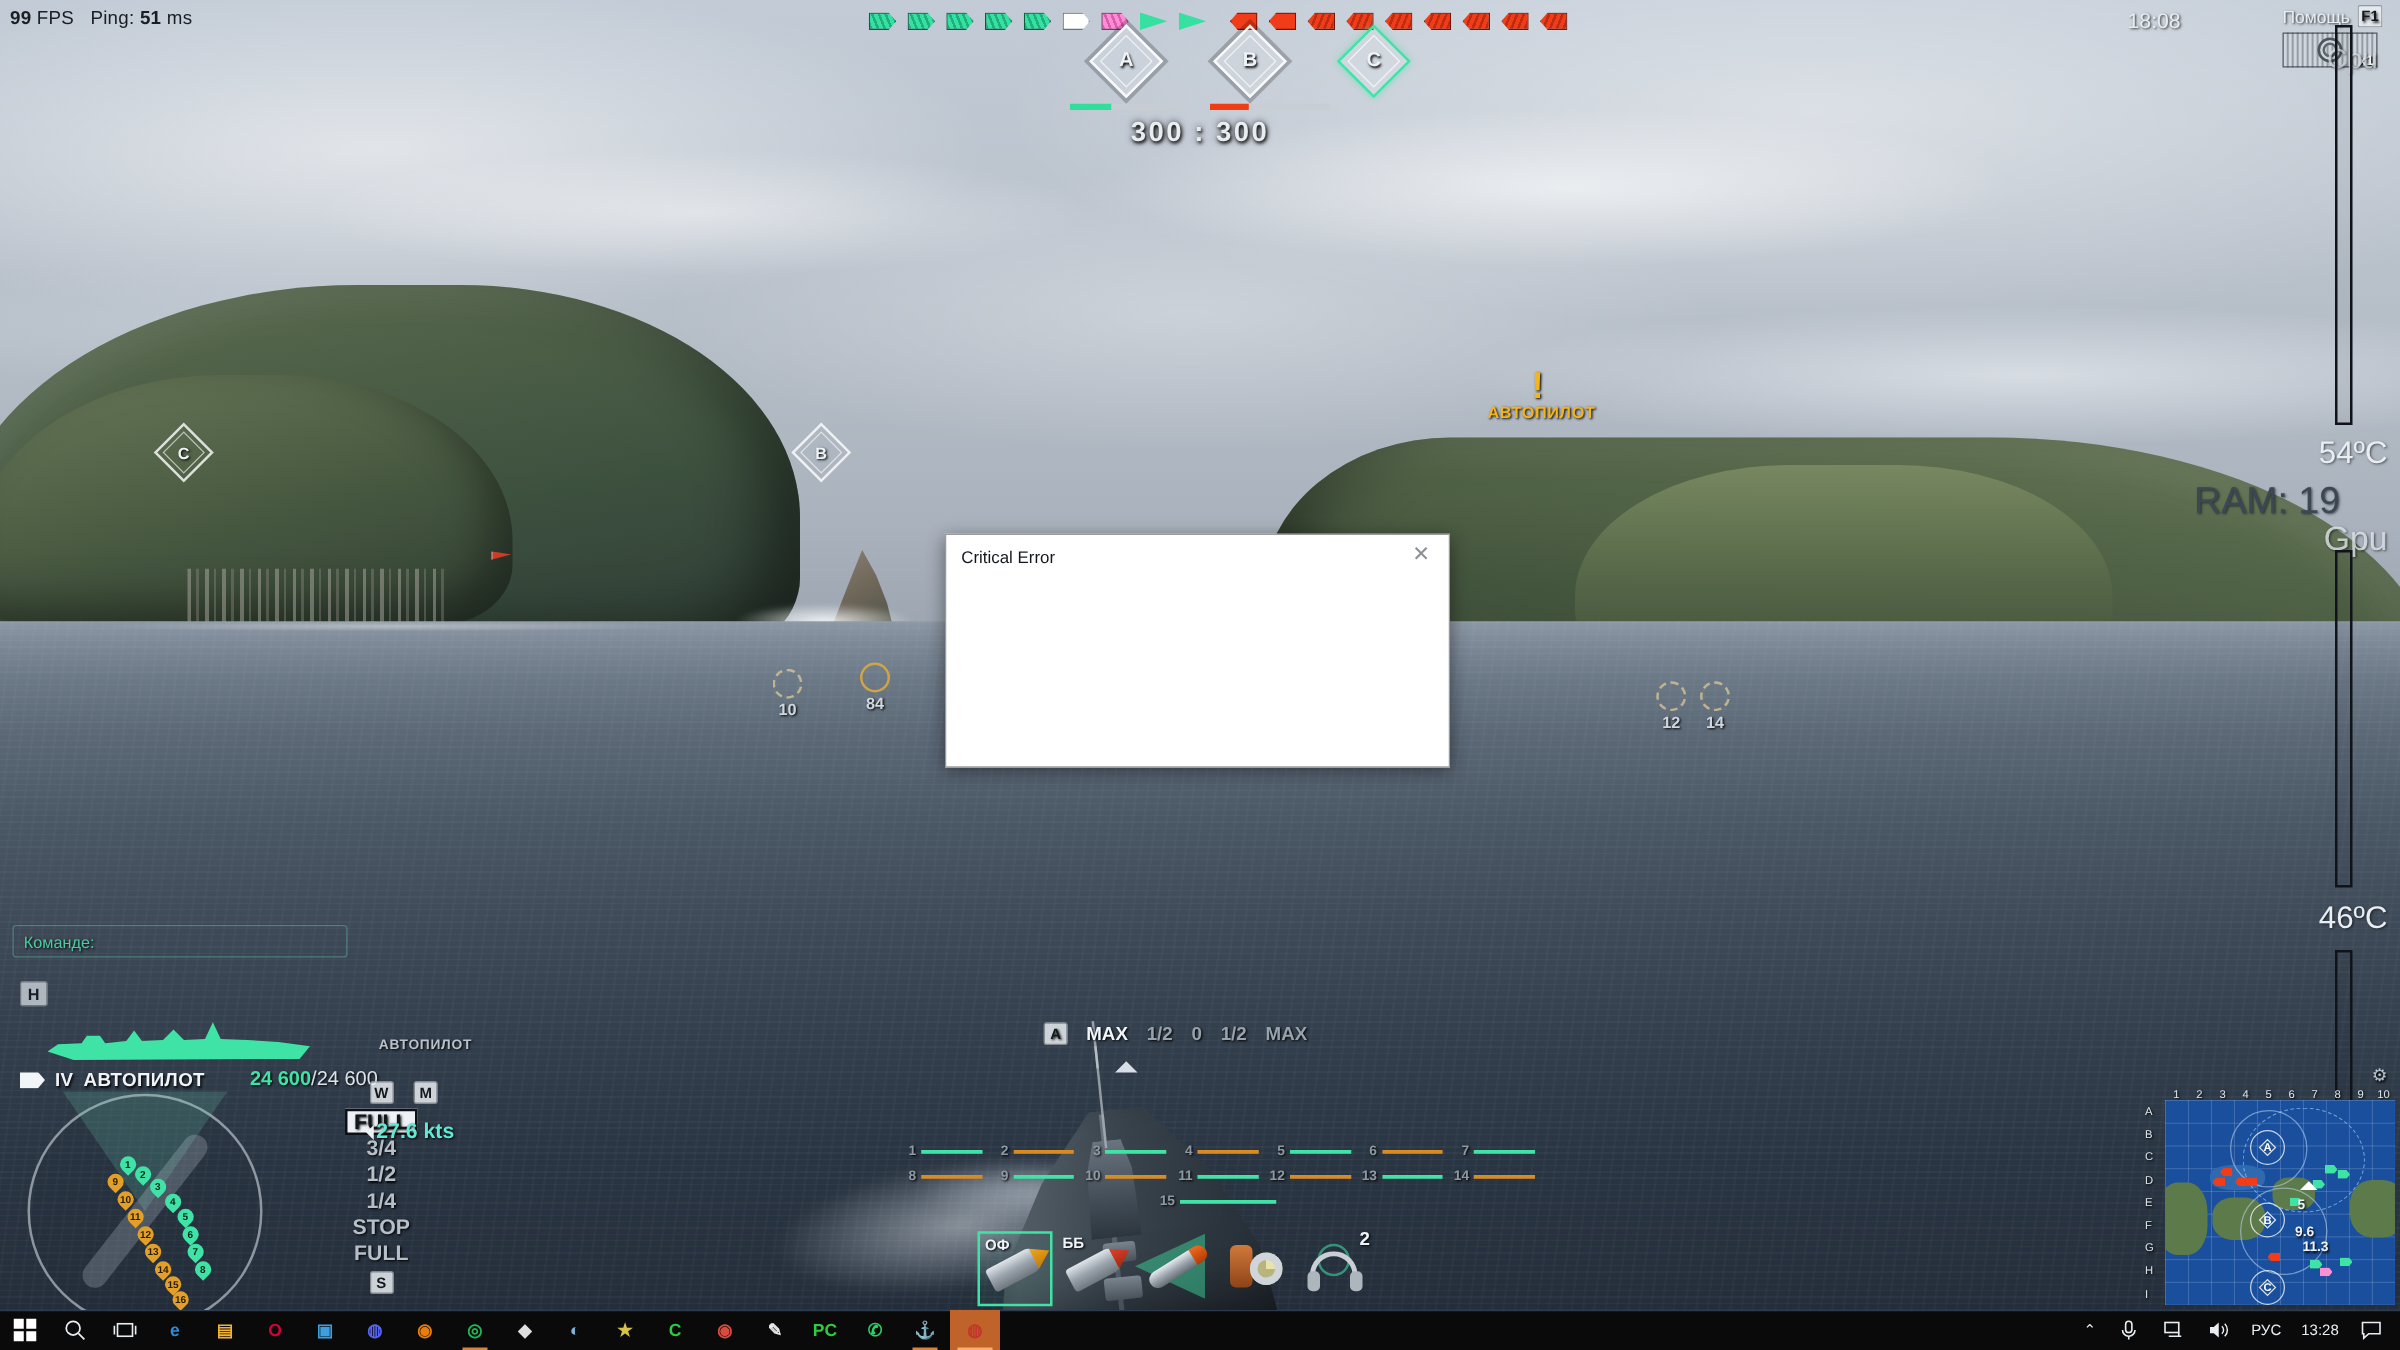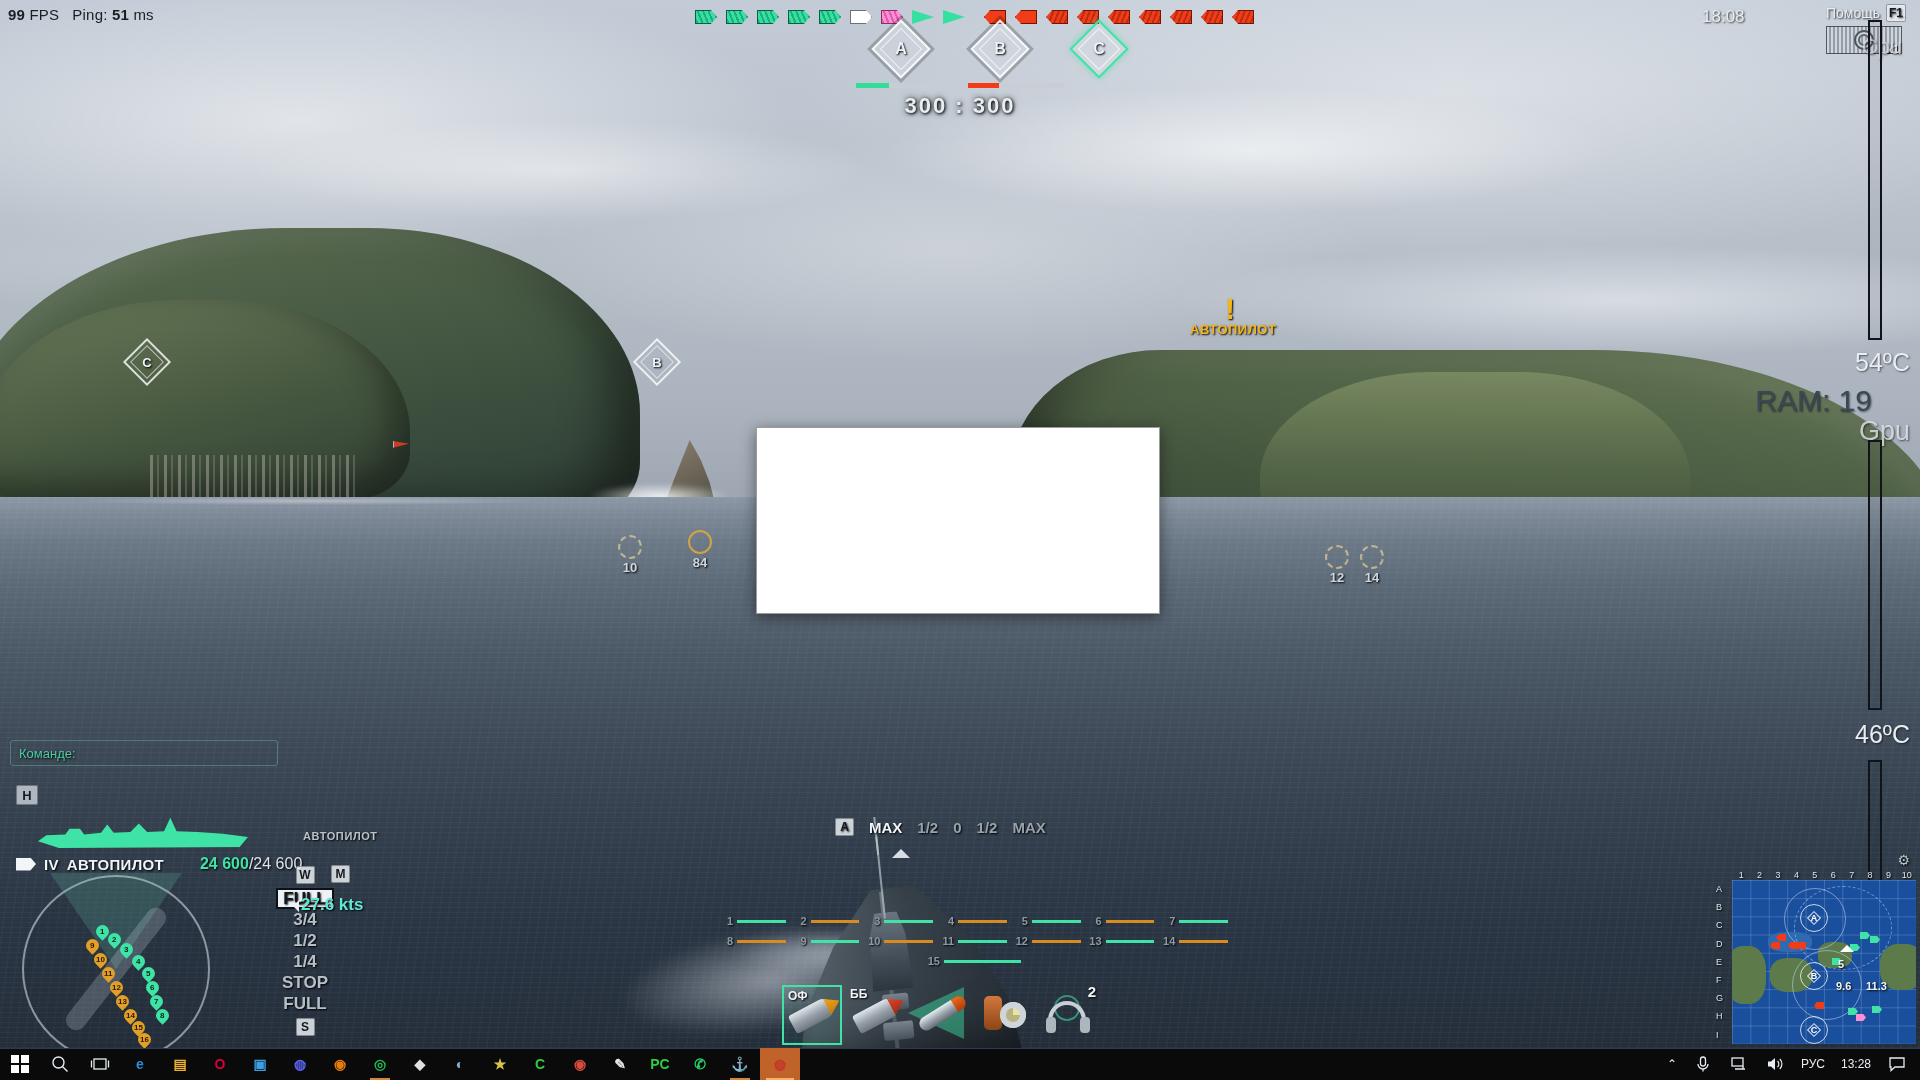--- a/index.html
+++ b/index.html
@@ -873,28 +873,32 @@
               <div class="mmship g" style="left: 100px; top: 78px;"></div>
               <div class="mmship g" style="left: 116px; top: 128px;"></div>
               <div class="mmship p" style="left: 124px; top: 134px;"></div>
               <div class="mmship g" style="left: 140px; top: 126px;"></div>
               <div class="mmship r" style="left: 82px; top: 122px;"></div>
             </div>
           <div class="mmself" style="left:108px;top:58px;"></div>
           <div id="mmdists">
               <div class="mmdist" style="left: 106px; top: 78px;">5</div>
               <div class="mmdist" style="left: 104px; top: 100px;">9.6</div>
-              <div class="mmdist" style="left: 110px; top: 100px; padding-left: 24px;">11.3</div>
+              <div class="mmdist" style="left: 110px; top: 112px;">11.3</div>
             </div>
         </div>
       </div>
     </div>
   </div>
 
   <div class="dialog">
+    <div class="dlg-title">
+      <span>Critical Error</span>
+      <span class="dlg-close">✕</span>
+    </div>
   </div>
 
   <div class="taskbar">
     <div class="tb-sep"></div>
     <div class="tb-left">
       <div class="tb-item">
         <span class="winlogo">
             <i></i>
             <i></i>
             <i></i>

